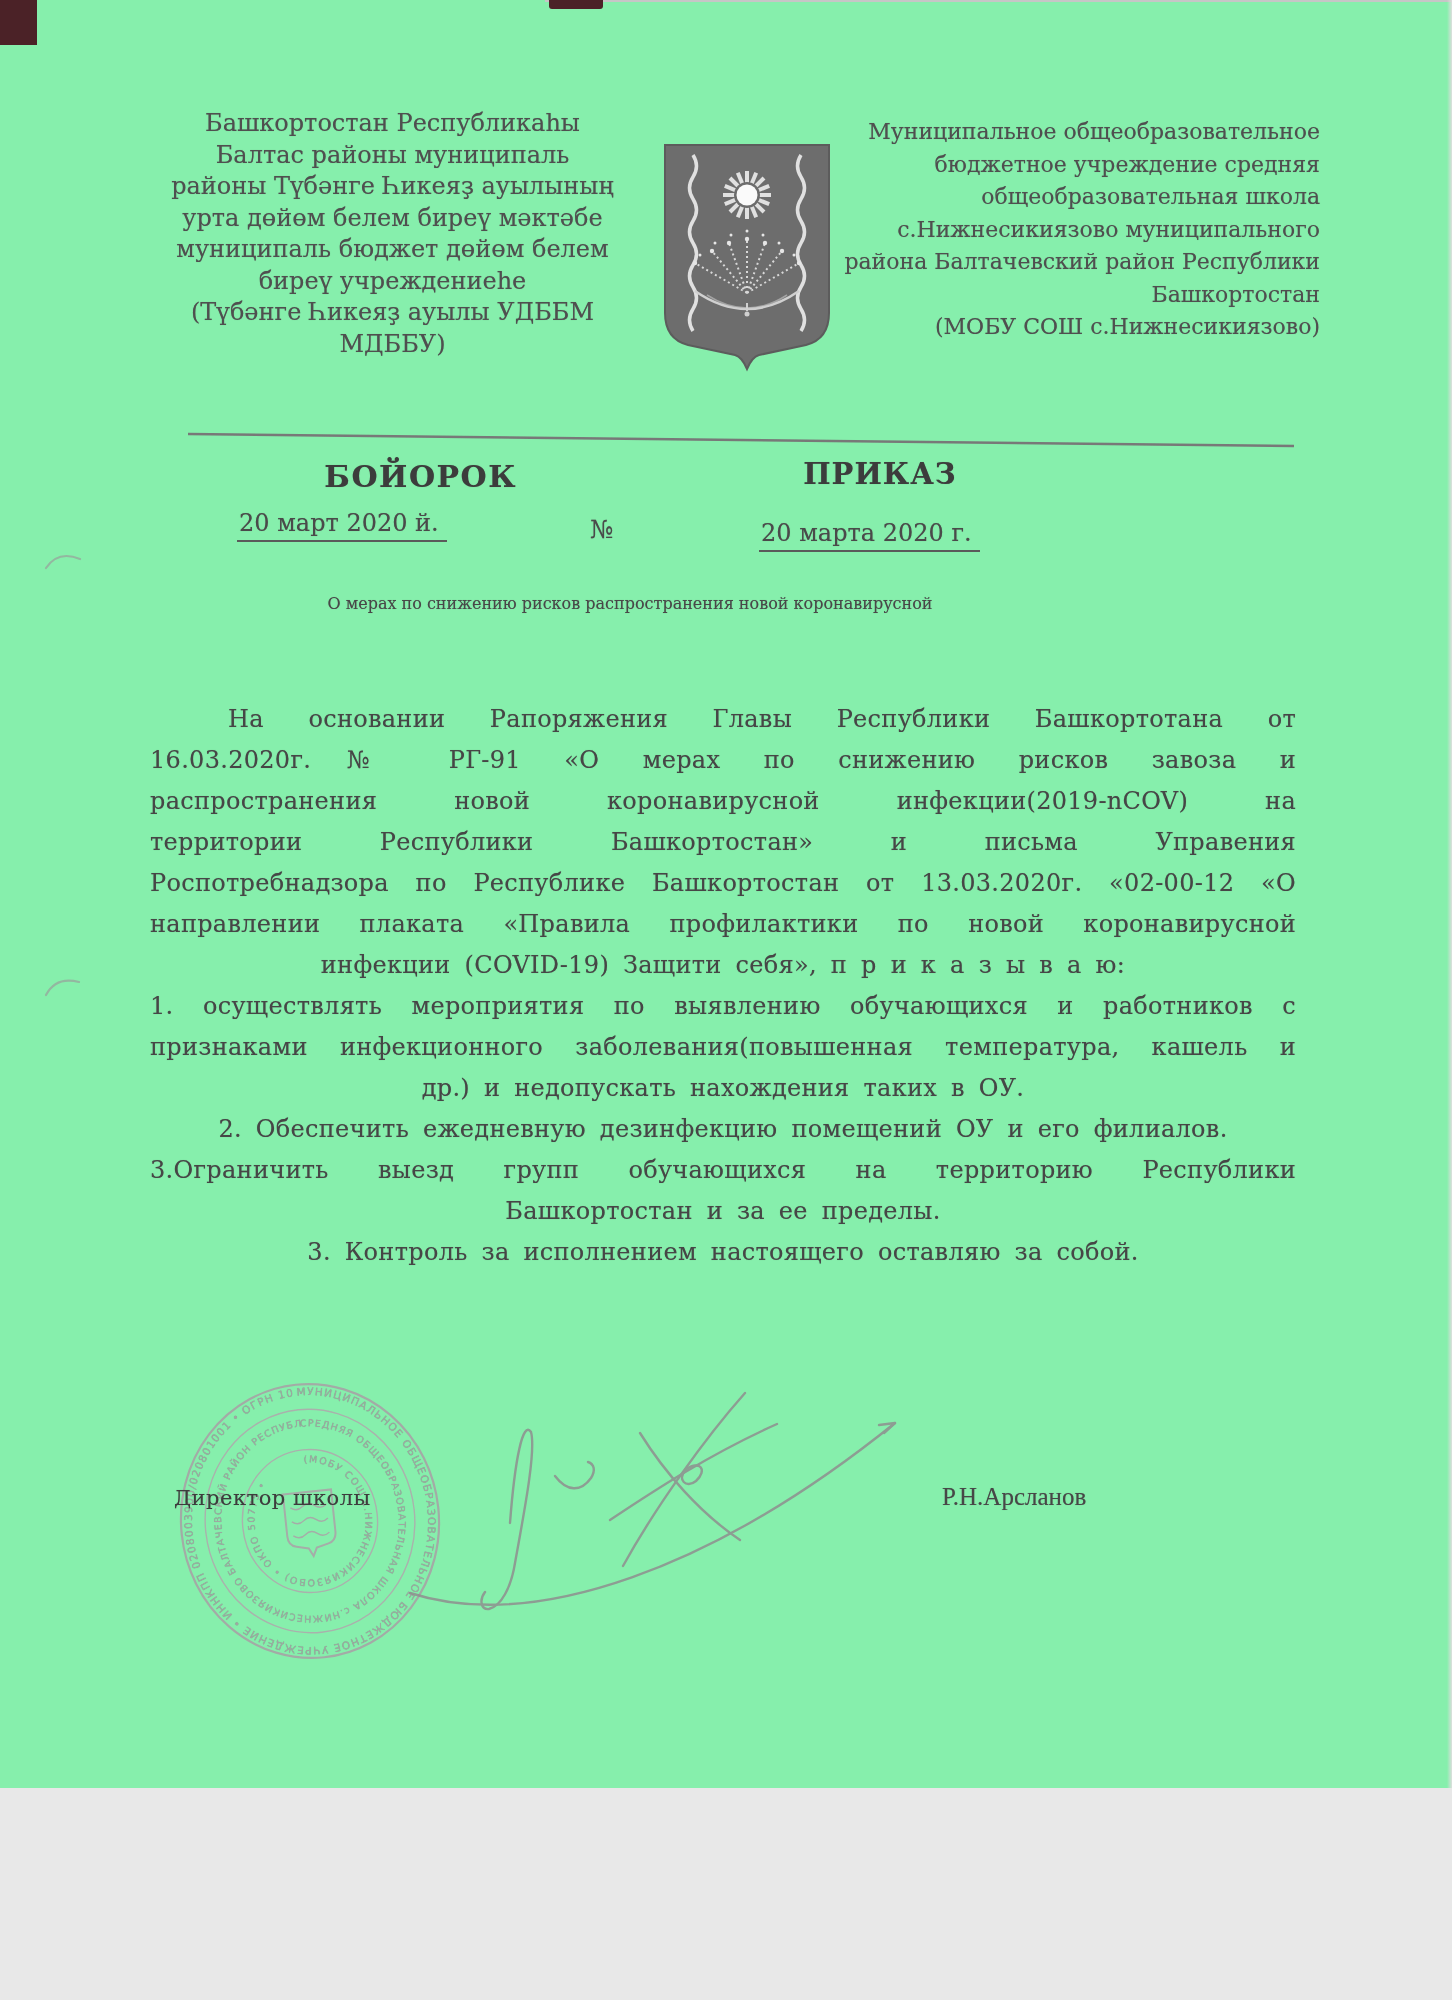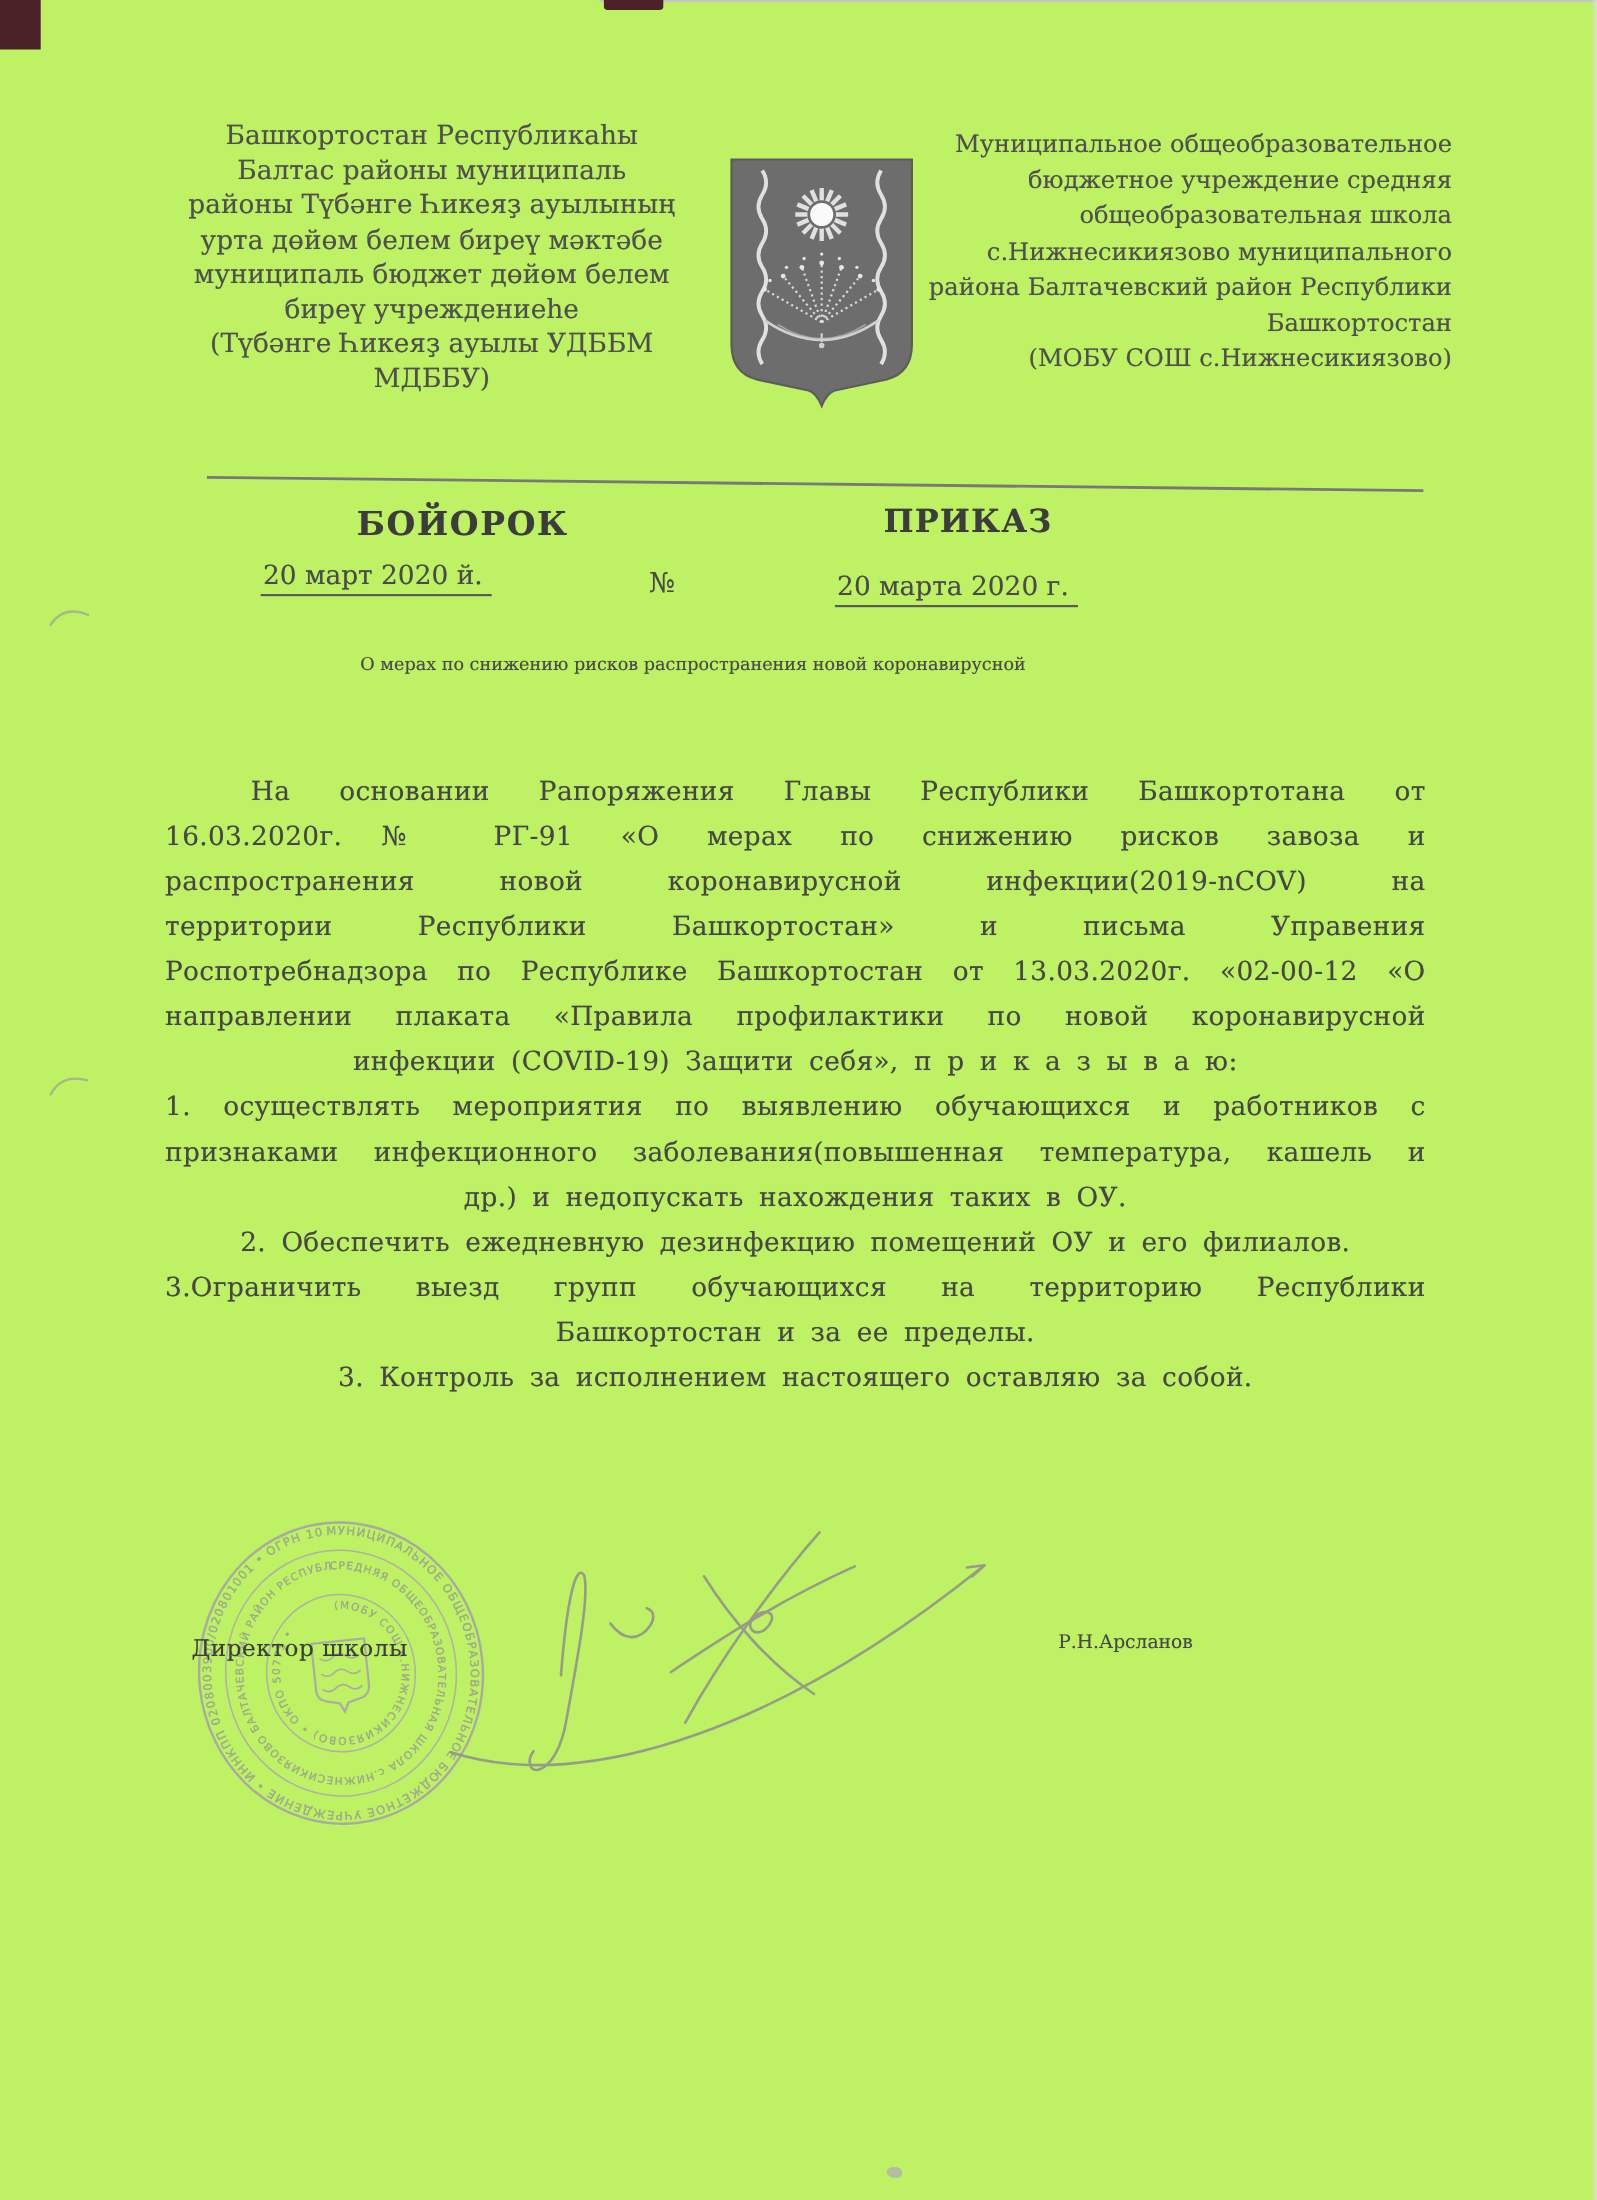--- a/index.html
+++ b/index.html
@@ -1,18 +1,18 @@
 <!DOCTYPE html>
 <html><head>
 <meta charset="utf-8">
 <style>
   html,body{margin:0;padding:0;background:#e8e8e8;}
   .page{
-    position:relative;width:1452px;height:2000px;margin:0 auto;
-    background:#bef264;overflow:hidden;
+    position:relative;width:1452px;height:1788px;margin:0 auto;
+    background:#86efac;overflow:hidden;
     font-family:"DejaVu Serif","Liberation Serif",serif;
     color:#4a4a4a;
     text-shadow:0 0 .7px rgba(70,70,70,.45);
   }
   .abs{position:absolute;}
   
   .corner-artifact{left:0;top:0;width:37px;height:45px;background:#4b2227;}
   .top-dash{left:549px;top:0;width:54px;height:9px;background:#4b2227;border-radius:0 0 3px 3px;}
   .top-edge-line{left:545px;top:0;width:907px;height:2px;background:#c6c6c6;}
   .right-edge-shade{right:0;top:0;width:5px;height:2000px;background:linear-gradient(to left,#dedede,rgba(255,255,255,0));}
@@ -34,21 +34,21 @@
   
   .body-block{left:150px;top:699px;width:1146px;font-size:24px;letter-spacing:.3px;color:#464646;}
   .bl{height:41px;line-height:41px;}
   .j{text-align:justify;text-align-last:justify;}
   .l{text-align:center;word-spacing:6px;}
   .ind{padding-left:78px;}
   
   .stamp{left:176px;top:1378px;transform:rotate(-6deg);opacity:.92;}
   .role{left:174px;top:1486px;font-size:21px;letter-spacing:.5px;color:#3d3d3d;z-index:5;}
   .sig{left:355px;top:1378px;z-index:6;}
-  .name{left:962px;top:1483px;font-size:17px;color:#474747;}
+  .name{left:942px;top:1483px;font-size:25px;color:#474747;font-family:Liberation Serif, serif;}
 </style>
 </head>
 <body>
 
 <div class="page">
 
   <div class="abs corner-artifact"></div>
   <div class="abs top-edge-line"></div>
   <div class="abs top-dash"></div>
   <div class="abs right-edge-shade"></div>

